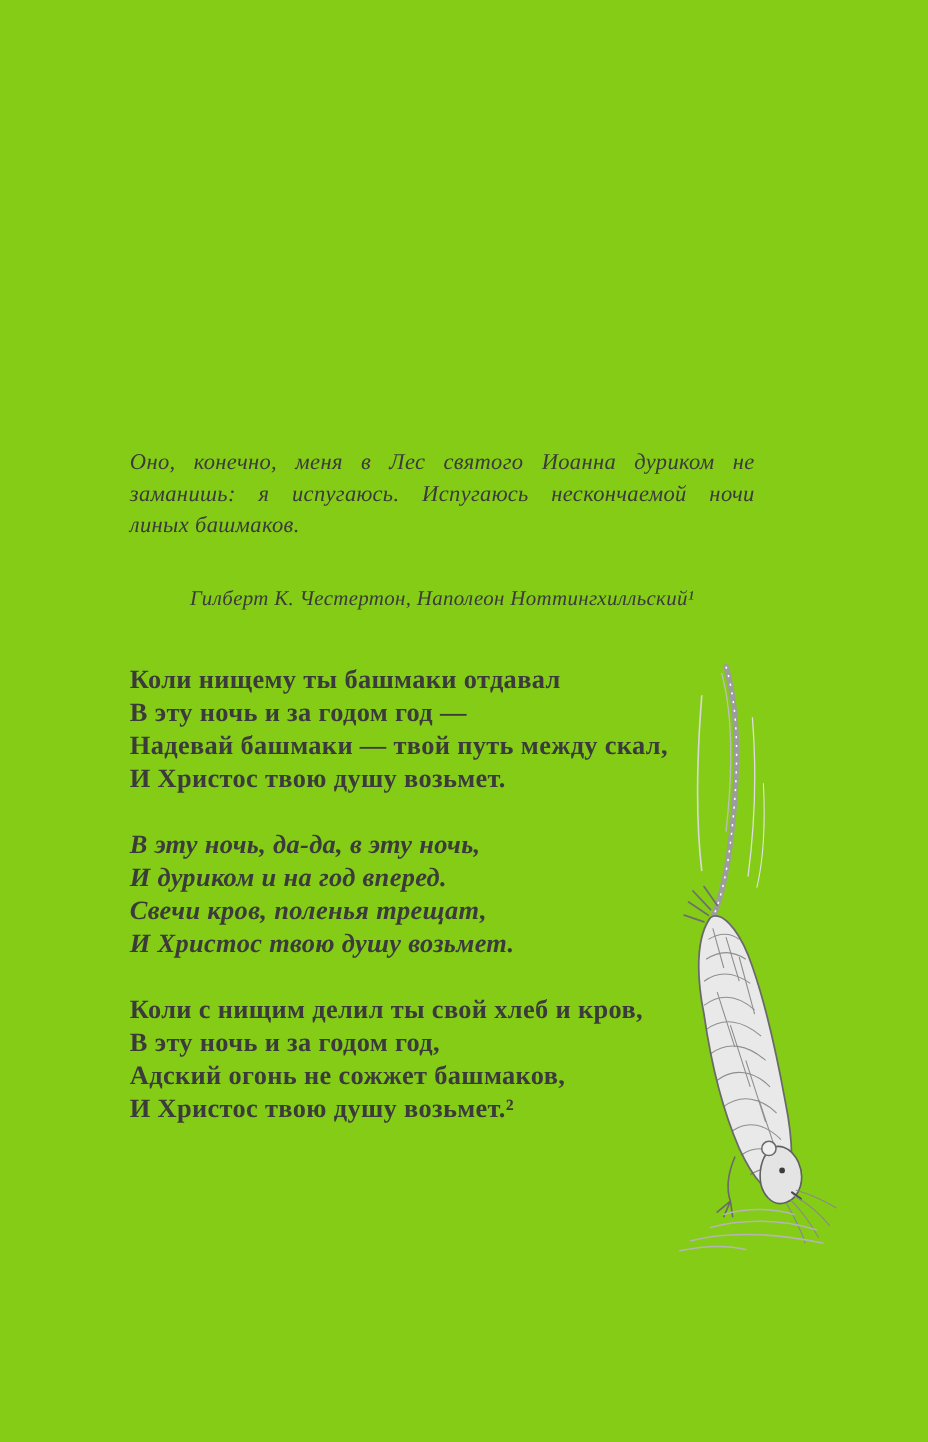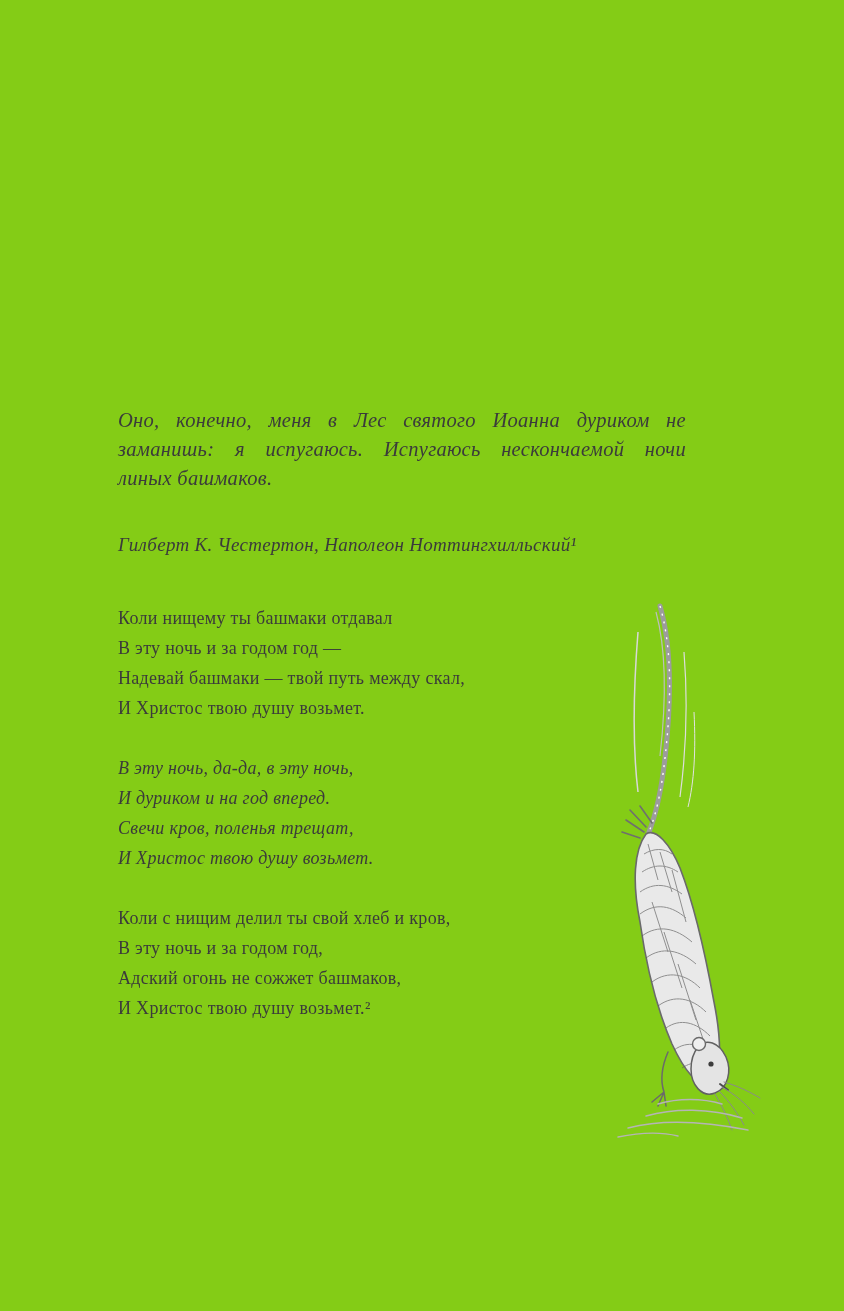--- a/index.html
+++ b/index.html
@@ -30,34 +30,35 @@
   .eline.just {
     white-space: normal;
     text-align: justify;
     text-align-last: justify;
   }
   .attribution {
     position: absolute;
     left: 118px;
     top: 534px;
     width: 568px;
-    text-align: left;
+    text-align: center;
     font-style: italic;
     font-size: 19px;
     letter-spacing: 0.3px;
     color: #3b3b3b;
   }
   .poem {
     position: absolute;
     left: 118px;
     top: 603px;
     width: 500px;
-    font-size: 18px;
+    font-size: 24px;
     line-height: 30px;
     letter-spacing: 0.3px;
+    font-weight: bold;
   }
   .stanza { margin-bottom: 30px; }
   .stanza.italic { font-style: italic; }
   .pline { white-space: nowrap; }
   .illustration {
     position: absolute;
     left: 598px;
     top: 592px;
     width: 180px;
     height: 550px;

